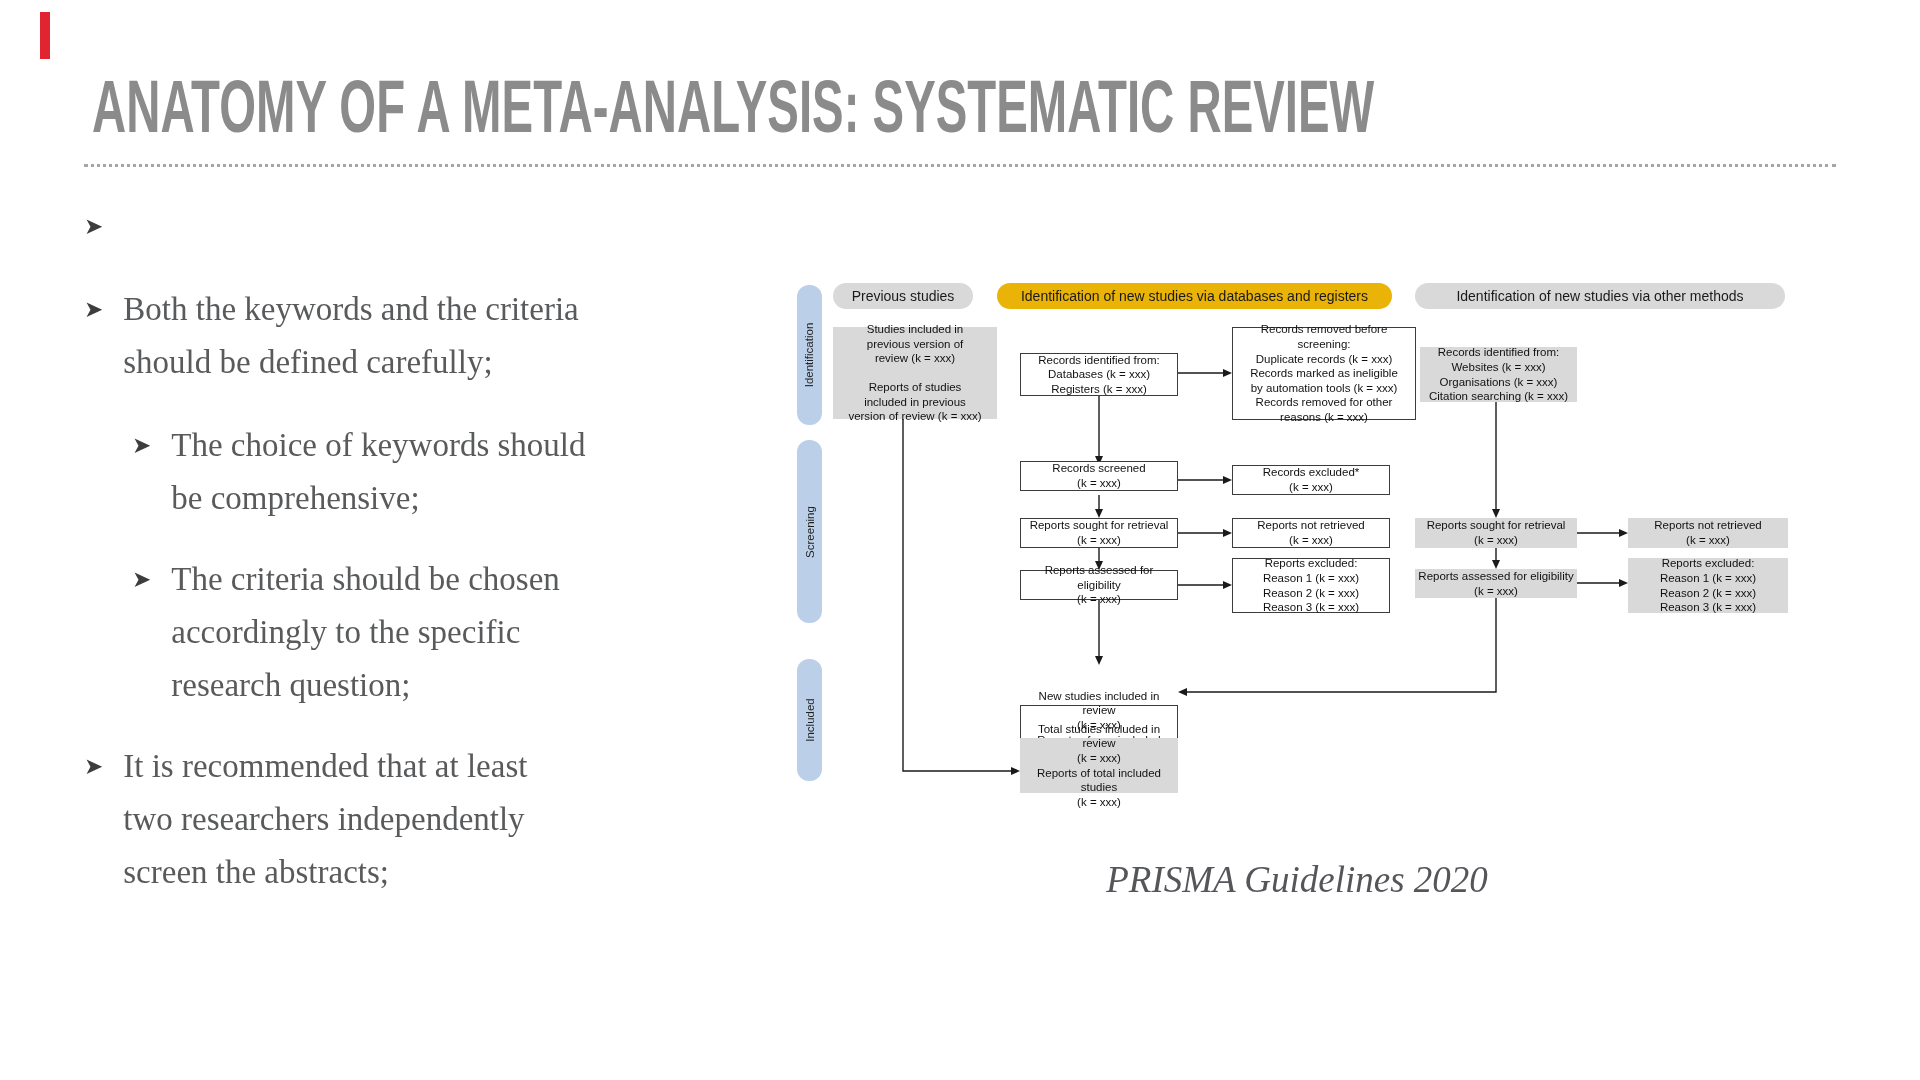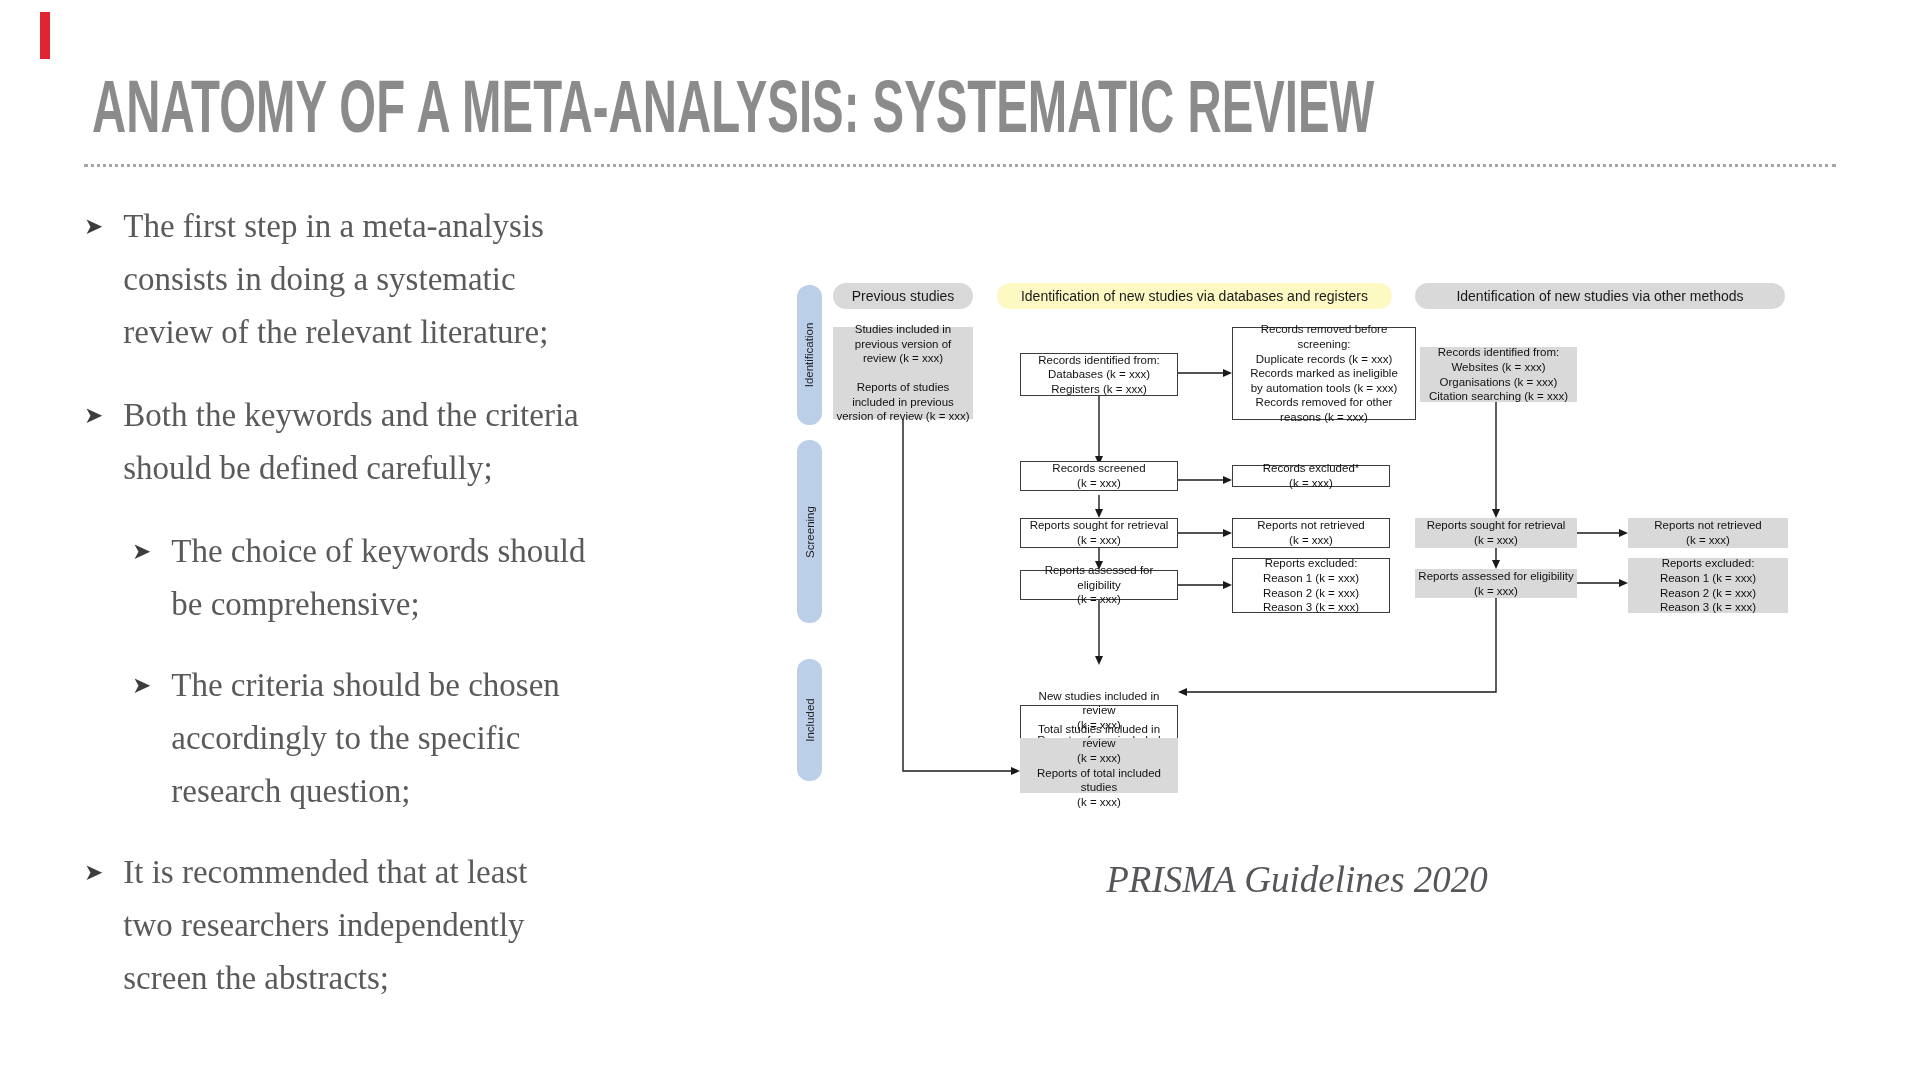--- a/index.html
+++ b/index.html
@@ -32,44 +32,41 @@
   .diagram{position:absolute;left:797px;top:280px;width:1000px;height:540px;font-family:"Liberation Sans",sans-serif;}
   .flow-svg{position:absolute;left:0;top:0;width:1000px;height:540px;}
   .flow-svg path{fill:none;stroke:#1a1a1a;stroke-width:1.4;}
   .flow-svg .head{fill:#1a1a1a;stroke:none;}
   .sbar{position:absolute;left:0;width:25px;border-radius:12px;background:#bccfe9;
     display:flex;align-items:center;justify-content:center;}
   .sbar span{transform:rotate(-90deg);font-size:11.5px;color:#1f1f1f;white-space:nowrap;}
   .dhead{position:absolute;height:26px;border-radius:13px;display:flex;align-items:center;
     justify-content:center;font-size:14px;color:#1a1a1a;text-align:center;}
   .dhead.gray{background:#d9d9d9;}
-  .dhead.yellow{background:#fef9c3;}
+  .dhead.yellow{background:#eab308;}
   .dbox{position:absolute;display:flex;align-items:center;justify-content:center;
     font-size:11.5px;line-height:1.27;color:#111;text-align:center;white-space:pre-line;
     padding:2px 3px;box-sizing:border-box;}
   .dbox.white{background:#ffffff;border:1px solid #3c3c3c;}
   .dbox.gray{background:#d9d9d9;}
   
   .caption{position:absolute;left:797px;top:858px;width:1000px;text-align:center;
     font-family:"Liberation Serif",serif;font-style:italic;font-size:37px;color:#55565a;}
 </style>
 </head>
 <body>
 
 <div class="accent-bar"></div>
 
 <h1 class="page-title">ANATOMY OF A META-ANALYSIS: SYSTEMATIC REVIEW</h1>
 <div class="title-rule"></div>
 
 <div class="bullet-list">
   <div class="bullet">
     <span class="marker">➤</span>
-    <span class="btext">The first step in a meta-analysis
-consists in doing a systematic
-review of the relevant literature;</span>
   </div>
   <div class="bullet">
     <span class="marker">➤</span>
     <span class="btext">Both the keywords and the criteria
 should be defined carefully;</span>
   </div>
   <div class="bullet sub">
     <span class="marker">➤</span>
     <span class="btext">The choice of keywords should
 be comprehensive;</span>
@@ -120,21 +117,21 @@
     <span>Screening</span>
   </div>
   <div class="sbar" style="top:379px;height:122px;">
     <span>Included</span>
   </div>
 
   <div class="dhead gray" style="left:36px;top:3px;width:140px;">Previous studies</div>
   <div class="dhead yellow" style="left:200px;top:3px;width:395px;">Identification of new studies via databases and registers</div>
   <div class="dhead gray" style="left:618px;top:3px;width:370px;">Identification of new studies via other methods</div>
 
-  <div class="dbox gray" style="left:36px;top:47px;width:140px;height:92px;">Studies included in
+  <div class="dbox gray" style="left:36px;top:47px;width:164px;height:92px;">Studies included in
 previous version of
 review (k = xxx)
 
 Reports of studies
 included in previous
 version of review (k = xxx)</div>
   <div class="dbox white" style="left:223px;top:73px;width:158px;height:43px;">Records identified from:
 Databases (k = xxx)
 Registers (k = xxx)</div>
   <div class="dbox white" style="left:435px;top:47px;width:184px;height:93px;">Records removed before
@@ -144,21 +141,21 @@
 by automation tools (k = xxx)
 Records removed for other
 reasons (k = xxx)</div>
   <div class="dbox gray" style="left:623px;top:67px;width:157px;height:55px;">Records identified from:
 Websites (k = xxx)
 Organisations (k = xxx)
 Citation searching (k = xxx)</div>
 
   <div class="dbox white" style="left:223px;top:181px;width:158px;height:30px;">Records screened
 (k = xxx)</div>
-  <div class="dbox white" style="left:435px;top:185px;width:158px;height:22px;">Records excluded*
+  <div class="dbox white" style="left:435px;top:185px;width:158px;height:30px;">Records excluded*
 (k = xxx)</div>
 
   <div class="dbox white" style="left:223px;top:238px;width:158px;height:30px;">Reports sought for retrieval
 (k = xxx)</div>
   <div class="dbox white" style="left:435px;top:238px;width:158px;height:30px;">Reports not retrieved
 (k = xxx)</div>
 
   <div class="dbox white" style="left:223px;top:290px;width:158px;height:30px;">Reports assessed for eligibility
 (k = xxx)</div>
   <div class="dbox white" style="left:435px;top:278px;width:158px;height:55px;">Reports excluded:

